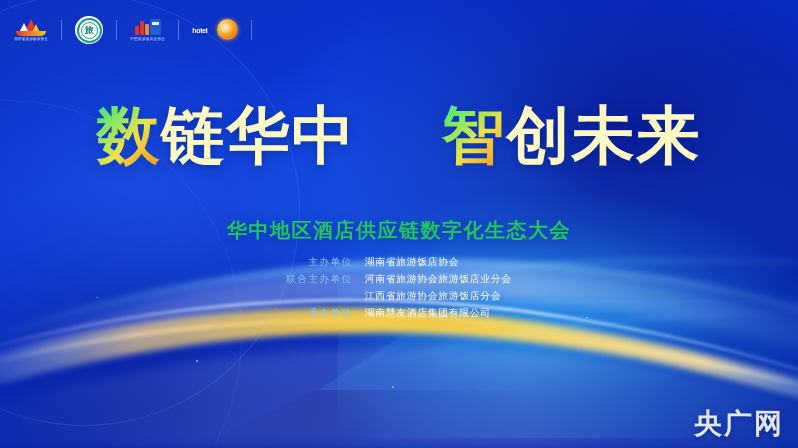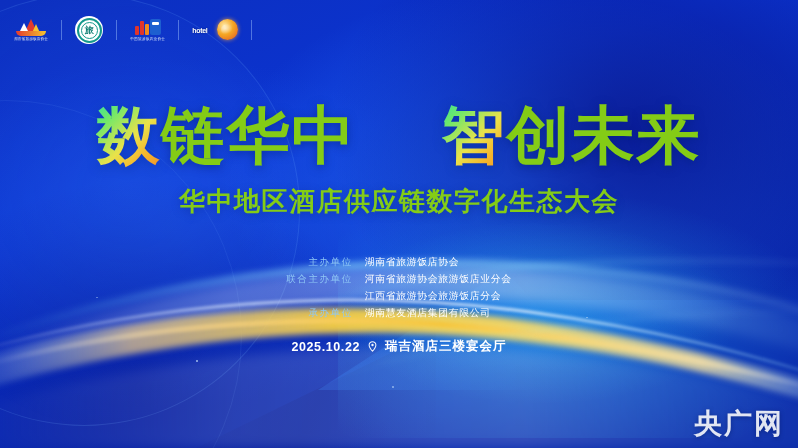--- a/index.html
+++ b/index.html
@@ -187,21 +187,21 @@
   .headline{
     position:absolute;left:0;right:0;top:104px;
     text-align:center;
     font-size:63px;font-weight:900;line-height:1;
     letter-spacing:2px;
     white-space:nowrap;
   }
   .hl-seg{display:inline-block;}
   .hl-gap{display:inline-block;width:46px;}
   .hl-w{
-    color:#84cc16;
+    color:#fef9c3;
     text-shadow:0 2px 10px rgba(0,30,120,.55);
   }
   .hl-g{
     background:linear-gradient(135deg,#37e0a0 0%,#6ee86a 22%,#e9e24a 55%,#f5b42c 78%,#f0912a 100%);
     -webkit-background-clip:text;background-clip:text;
     color:transparent;-webkit-text-fill-color:transparent;
     filter:drop-shadow(0 2px 6px rgba(0,40,140,.45));
   }
 
   
@@ -209,23 +209,24 @@
     position:absolute;left:0;right:0;top:186px;
     display:flex;align-items:flex-start;justify-content:center;gap:12px;
   }
   .year{
     font-size:48px;font-weight:800;color:#ffffff;line-height:.92;
     letter-spacing:-1px;
     text-shadow:0 2px 8px rgba(0,30,120,.4);
   }
   .subcol{display:flex;flex-direction:column;gap:2px;padding-top:2px;}
   .sub-cn{
-    font-size:26px;font-weight:700;color:#84cc16;letter-spacing:1.5px;
+    font-size:20px;font-weight:700;color:#22c55e;letter-spacing:1.5px;
     line-height:1.05;white-space:nowrap;
     text-shadow:0 2px 8px rgba(0,30,120,.4);
+    margin-top:32px;
   }
   .sub-en{
     font-size:14.5px;font-weight:700;color:#ffffff;letter-spacing:.2px;
     line-height:1.1;white-space:nowrap;
     text-shadow:0 1px 5px rgba(0,30,120,.4);
   }
 
   
   .orgs{
     position:absolute;left:0;right:0;top:253px;
@@ -427,26 +428,16 @@
         <span class="orglabel"></span>
         <span class="orgval">江西省旅游协会旅游饭店分会</span>
       </div>
       <div class="orgrow">
         <span class="orglabel">承办单位</span>
         <span class="orgval">湖南慧友酒店集团有限公司</span>
       </div>
     </div>
   </div>
 
-  <div class="datebar">
-    <span class="date-txt">2025.10.22</span>
-    <span class="pin">
-      <svg viewBox="0 0 12 12" width="11" height="11" aria-hidden="true">
-        <path d="M6 0.8 C3.9 0.8 2.3 2.4 2.3 4.4 C2.3 7.1 6 11.2 6 11.2 C6 11.2 9.7 7.1 9.7 4.4 C9.7 2.4 8.1 0.8 6 0.8 Z" fill="none" stroke="#ffffff" stroke-width="1.1" stroke-linejoin="round"></path>
-        <circle cx="6" cy="4.4" r="1.3" fill="#ffffff"></circle>
-      </svg>
-    </span>
-    <span class="venue-txt">瑞吉酒店三楼宴会厅</span>
-  </div>
 
   <div class="watermark">央广网</div>
 
 </div>
 
 </body></html>

